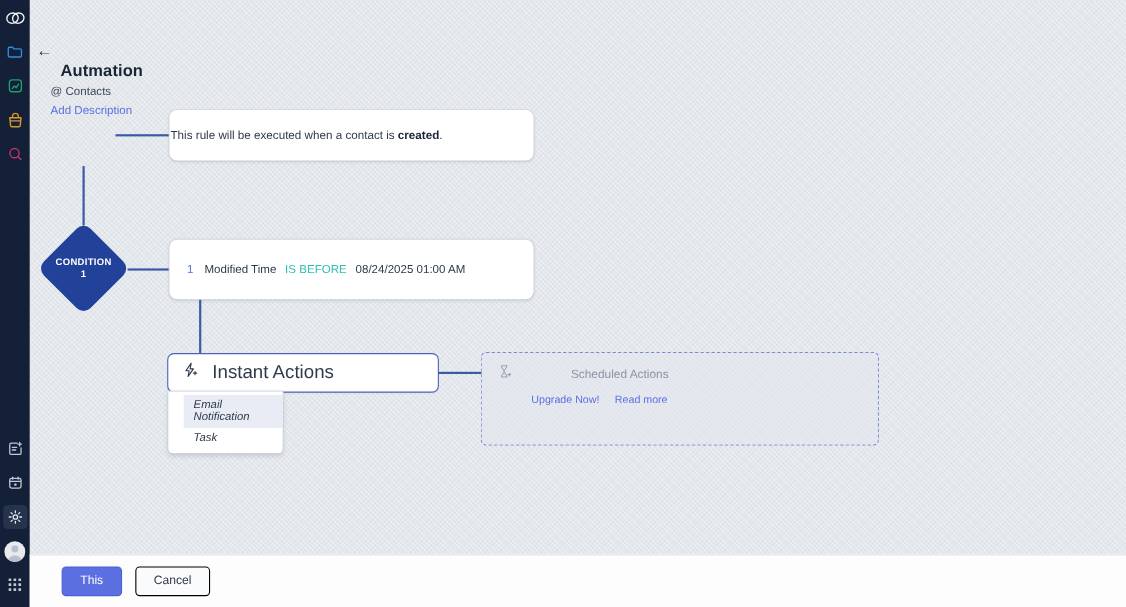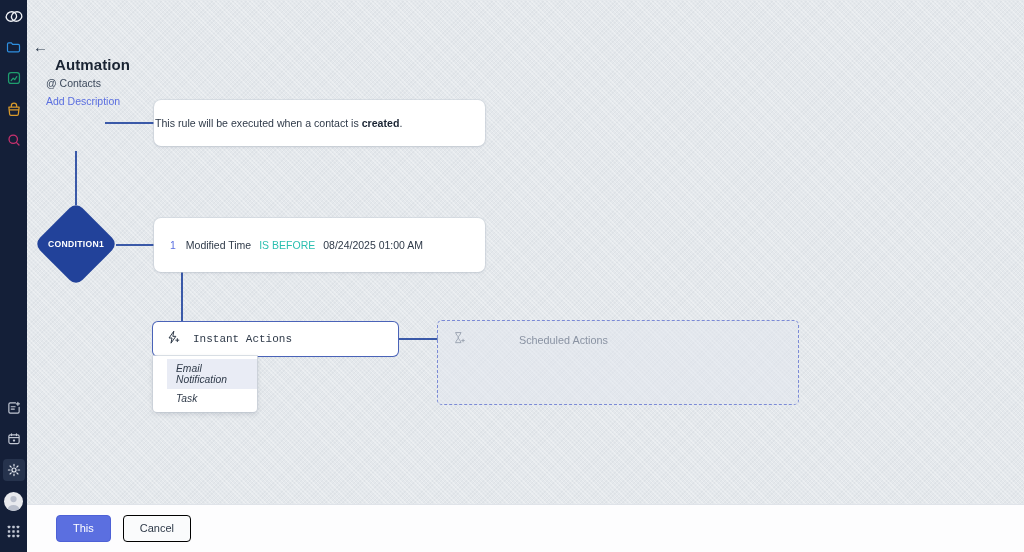--- a/index.html
+++ b/index.html
@@ -83,21 +83,21 @@
     position: absolute; left: 36px; top: 204px;
     width: 80px; height: 80px;
   }
   .node-cond .diamond {
     position: absolute; left: 10px; top: 10px;
     width: 60px; height: 60px; border-radius: 9px;
     background: #22429a; transform: rotate(45deg);
   }
   .node-cond .cond-label {
     position: absolute; inset: 0;
-    display: flex; flex-direction: row;
+    display: flex; flex-direction: column;
     align-items: center; justify-content: center;
     color: #fff; font-size: 8.6px; font-weight: bold;
     line-height: 1.25; letter-spacing: .3px;
   }
 
   .card {
     position: absolute;
     background: #fff; border-radius: 7px;
     box-shadow: 0 1px 3px rgba(30,45,70,.12), 0 0 0 1px rgba(210,216,224,.6);
     display: flex; align-items: center;
@@ -112,21 +112,21 @@
   .cond-field { font-size: 10.5px; color: #2f3a49; }
   .cond-op { font-size: 10.5px; color: #2bbfb0; margin: 0 8px; }
   .cond-val { font-size: 10.5px; color: #2f3a49; }
 
   .card-instant {
     left: 153px; top: 322px; width: 245px; height: 34px;
     border-radius: 5px; padding: 0 13px;
     box-shadow: 0 0 0 1px #4a63b8, 0 1px 2px rgba(30,45,70,.10);
     background: #fff;
   }
-  .instant-label { font-size: 11px; color: #2f3a49; margin-left: 12px; font-family: Liberation Mono, monospace; }
+  .instant-label { font-size: 17px; color: #2f3a49; margin-left: 12px; }
 
   .dropdown {
     position: absolute; left: 153px; top: 356px;
     width: 104px; background: #fff;
     border-radius: 0 0 4px 4px;
     box-shadow: 0 2px 5px rgba(30,45,70,.16), 0 0 0 1px rgba(214,220,228,.8);
     padding: 3px 0 4px 14px;
     font-style: italic;
   }
   .dd-item {
@@ -317,20 +317,24 @@
     <div class="sched-head">
       <span>
         <svg width="14" height="14" viewBox="0 0 18 18" fill="none" stroke="#9aa2b0" stroke-width="1.2" stroke-linejoin="round">
           <path d="M4.4 2h7.4M4.4 15h7.4"></path>
           <path d="M4.9 2c0 3 3.2 4.2 3.2 6.5S4.9 12 4.9 15M11.3 2c0 3-3.2 4.2-3.2 6.5s3.2 3.5 3.2 6.5"></path>
           <path d="M14.2 10.6v3.4M12.5 12.3h3.4" stroke-linecap="round"></path>
         </svg>
       </span>
       <span class="sched-title">Scheduled Actions</span>
     </div>
+    <div class="sched-links">
+      <span>Upgrade Now!</span>
+      <span>Read more</span>
+    </div>
   </div>
 
   <div class="bottombar">
     <div class="btn btn-save">This</div>
     <div class="btn btn-cancel">Cancel</div>
   </div>
 
 </div>
 
 </body></html>

